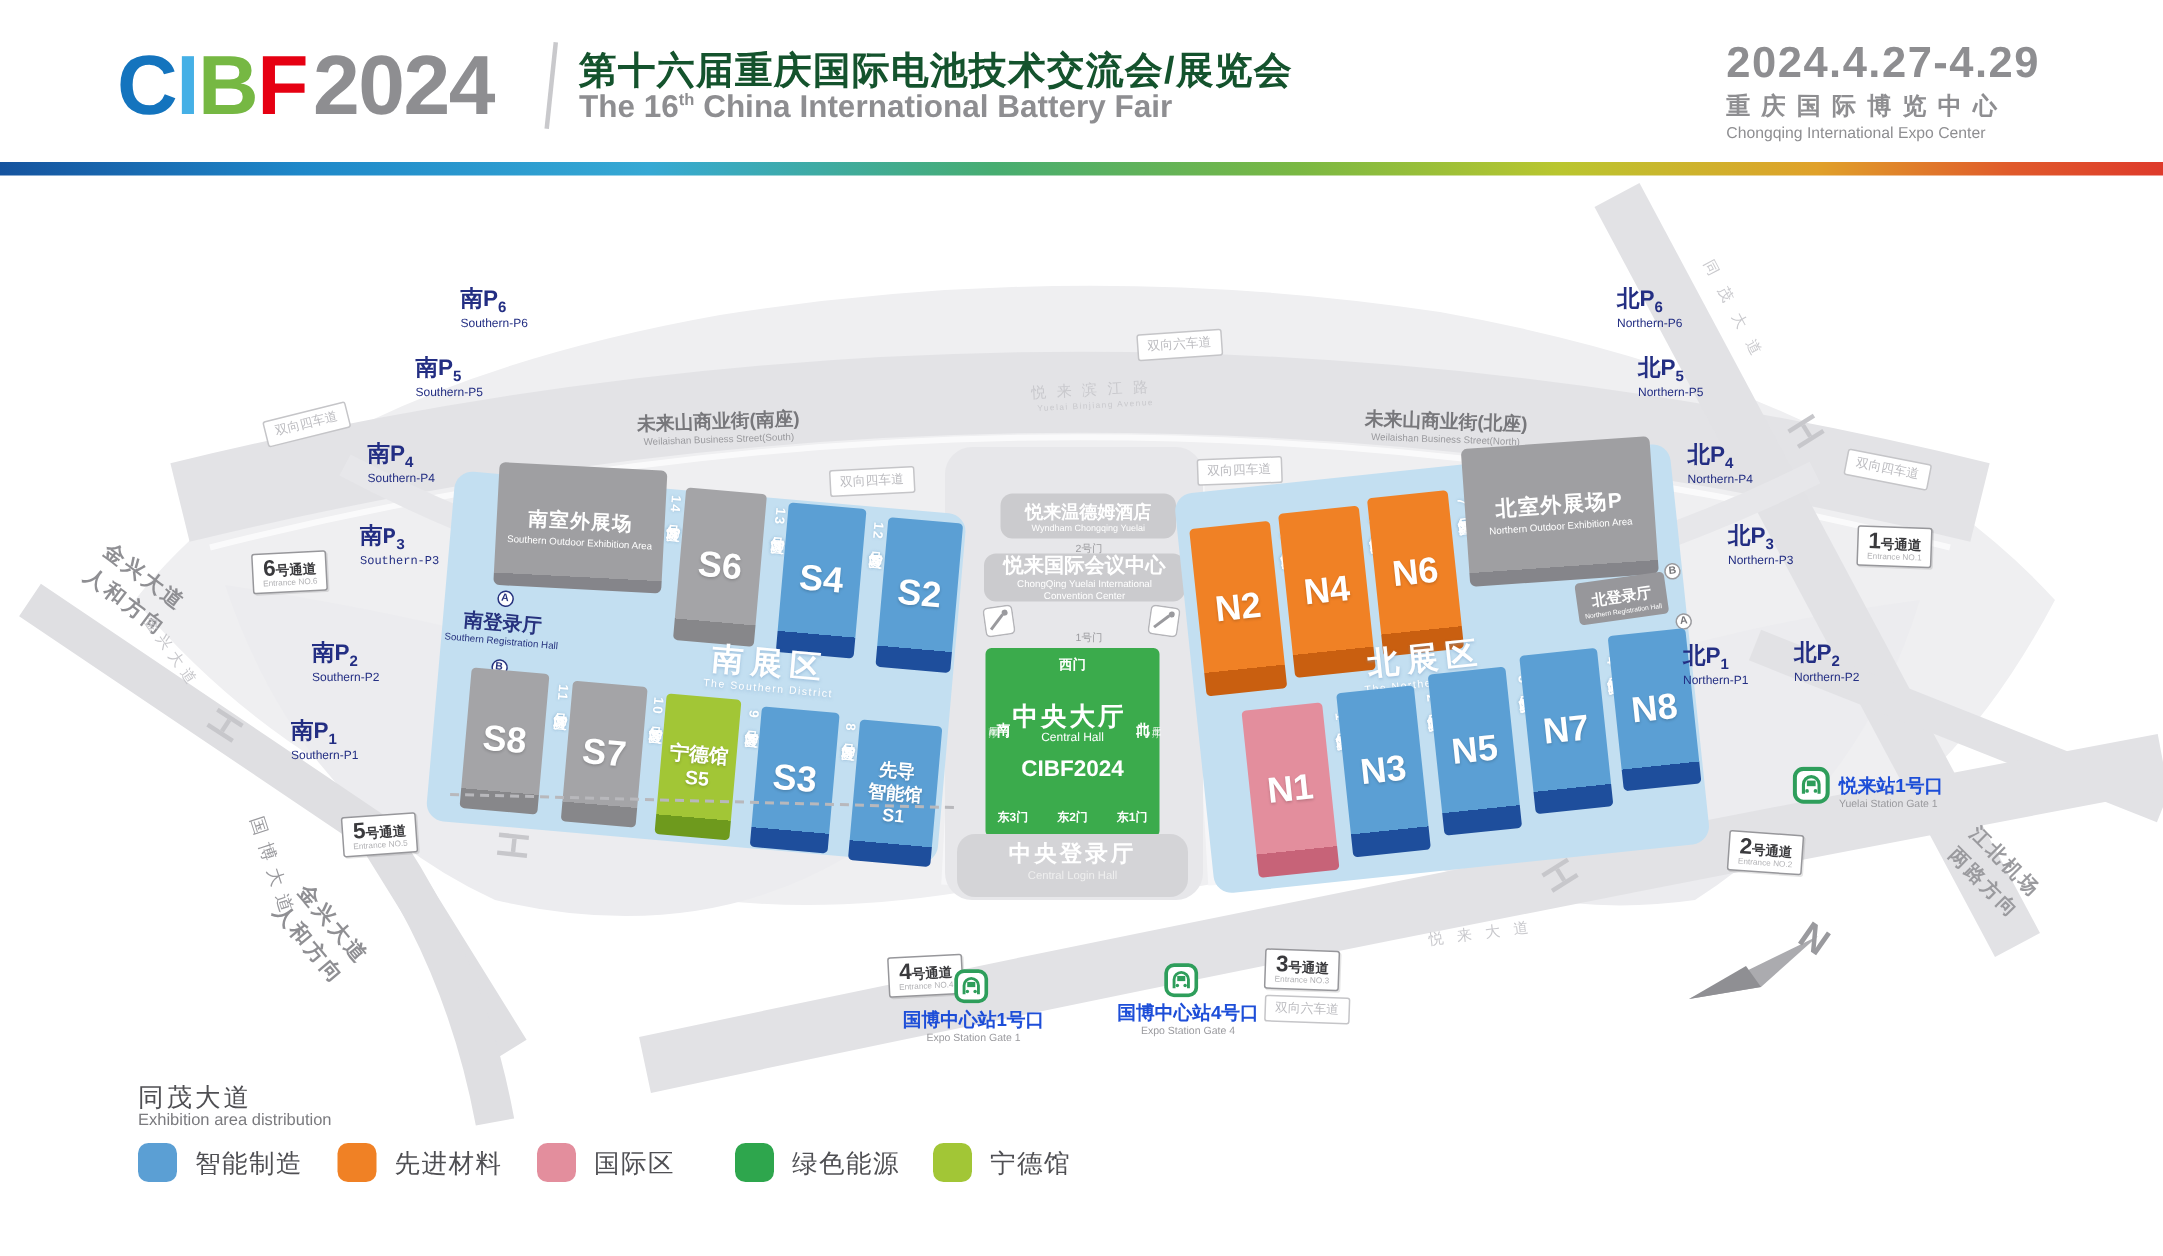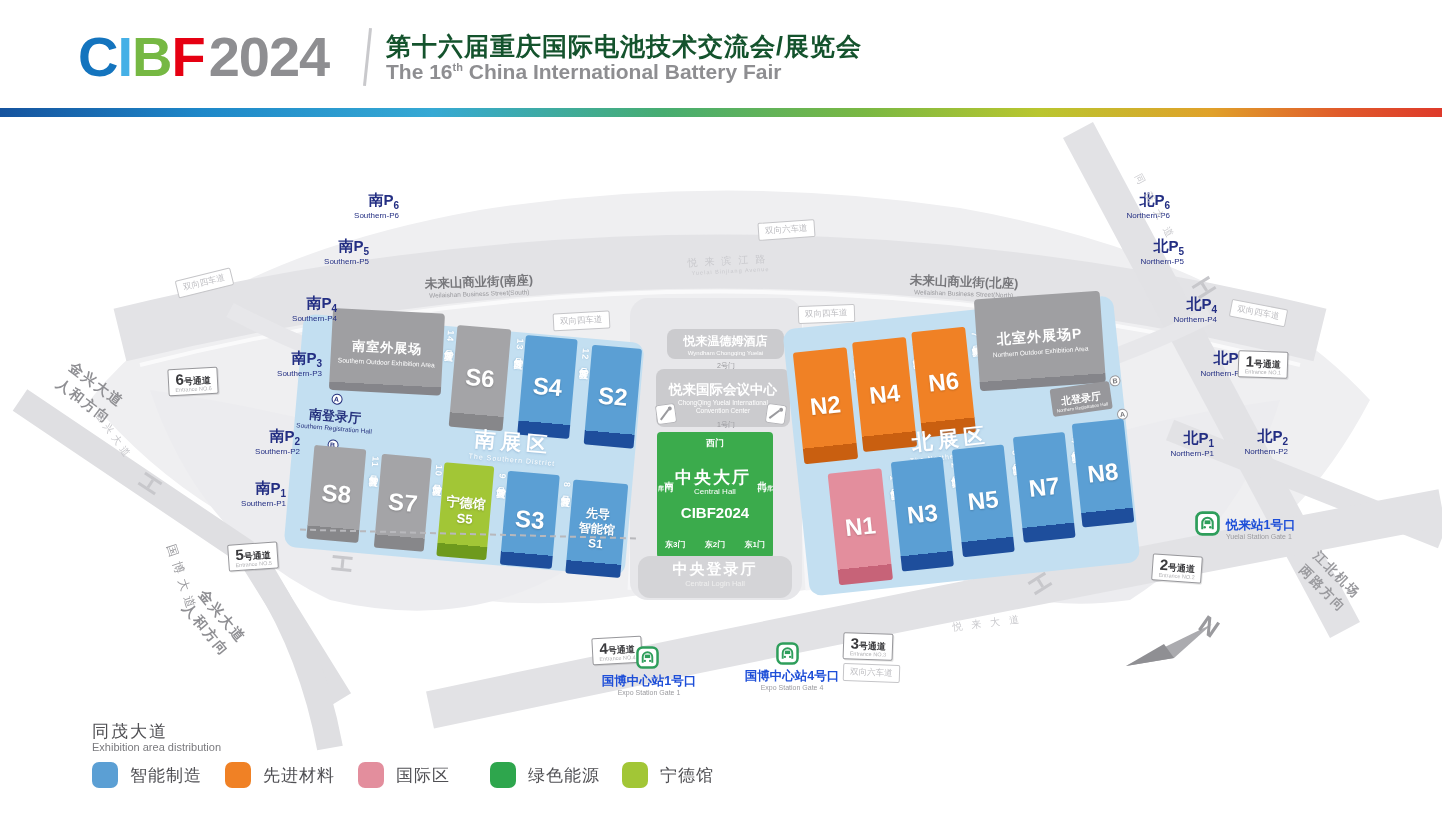--- a/index.html
+++ b/index.html
@@ -20,21 +20,21 @@
   .hdr-dates { font-size:29px; font-weight:800; letter-spacing:1px; }
   .hdr-venue-zh { font-size:16px; font-weight:bold; letter-spacing:7.5px; margin-top:2px; }
   .hdr-venue-en { font-size:10.5px; margin-top:1px; }
   .rainbow { position:absolute; left:0; top:108px; width:1442px; height:9px;
     background:linear-gradient(90deg,#15539e 0%,#1e88c9 14%,#36a9d4 30%,#47ad71 46%,#7ab843 60%,#b9c62f 72%,#e0a12a 84%,#e05a2b 93%,#de3a2b 100%); }
 
   
   .ground { position:absolute; left:0; top:100px; }
 
   
-  .park { position:absolute; width:92px; text-align:right; color:#232E83; line-height:1.05; }
+  .park { position:absolute; width:92px; text-align:left; color:#232E83; line-height:1.05; }
   .park .zh { font-size:15px; font-weight:bold; }
   .park sub { font-size:10px; font-weight:bold; }
   .park .en { display:block; font-size:8px; margin-top:0; }
 
   .street { position:absolute; text-align:center; color:#77777B; line-height:1.15; }
   .street .zh { font-size:12.5px; font-weight:bold; }
   .street .en { display:block; font-size:6.5px; color:#9a9a9e; }
   .street-faint { position:absolute; text-align:center; color:#c9c9cd; }
   .street-faint .zh { font-size:10px; letter-spacing:7px; white-space:nowrap; }
   .street-faint .en { display:block; font-size:5.5px; letter-spacing:1px; }
@@ -132,20 +132,25 @@
 <body>
 
 <div class="screen">
 
   <div class="logo">
     <span class="lc">C</span><span class="li">I</span><span class="lb">B</span><span class="lf">F</span><span class="lyear">2024</span>
   </div>
   <div class="logo-divider"></div>
   <div class="title-zh">第十六届重庆国际电池技术交流会/展览会</div>
   <div class="title-en"><span>The 16</span><sup>th</sup><span> China International Battery Fair</span></div>
+  <div class="hdr-right">
+    <div class="hdr-dates">2024.4.27-4.29</div>
+    <div class="hdr-venue-zh">重庆国际博览中心</div>
+    <div class="hdr-venue-en">Chongqing International Expo Center</div>
+  </div>
   <div class="rainbow"></div>
 
   <svg class="ground" width="1442" height="660" viewBox="0 0 1442 660">
     <path d="M 90,300 Q 200,160 480,110 Q 721,72 960,108 Q 1240,158 1370,300 Q 1280,470 1150,480 Q 1000,450 850,480 Q 760,505 640,495 Q 480,520 360,470 Q 200,430 90,300 Z" fill="#EFEFF1"></path>
     <path d="M 120,235 Q 721,88 1320,235" fill="none" stroke="#E3E3E6" stroke-width="54"></path>
     <path d="M 140,265 Q 721,118 1300,265" fill="none" stroke="#ffffff" stroke-width="4" opacity="0.7"></path>
     <path d="M 150,290 Q 420,330 620,430 Q 500,540 330,500 Q 200,440 150,290 Z" fill="#ECECEF"></path>
     <path d="M 1280,300 Q 1050,330 880,430 Q 990,520 1130,500 Q 1240,430 1280,300 Z" fill="#ECECEF"></path>
     <path d="M 20,300 L 250,455 L 340,600" fill="none" stroke="#DFDFE2" stroke-width="26"></path>
     <path d="M 250,455 Q 310,540 330,648" fill="none" stroke="#DFDFE2" stroke-width="26"></path>
@@ -158,21 +163,21 @@
     <path d="M 1210,215 Q 1040,300 810,330" fill="none" stroke="#E7E7EA" stroke-width="16"></path>
   </svg>
 
   <div class="central-base"></div>
 
   <div class="c-block" style="left:667px; top:329px; width:117px; height:30px;">
     <div style="font-size:12px; font-weight:bold;">悦来温德姆酒店</div>
     <div style="font-size:6px;">Wyndham Chongqing Yuelai</div>
   </div>
   <div class="gate-tiny" style="left:696px; top:361px;">2号门</div>
-  <div class="c-block" style="left:656px; top:369px; width:134px; height:58px;">
+  <div class="c-block" style="left:656px; top:369px; width:134px; height:32px;">
     <div style="font-size:13.5px; font-weight:bold;">悦来国际会议中心</div>
     <div style="font-size:6.5px; padding:0 10px; line-height:1.3;">ChongQing Yuelai International Convention Center</div>
   </div>
   <div class="gate-tiny" style="left:696px; top:420px;">1号门</div>
 
   <div class="esc" style="left:656px; top:404px; transform:rotate(-8deg);">
     <svg width="20" height="20" viewBox="0 0 20 20">
         <rect x="0.5" y="0.5" width="19" height="19" rx="3" fill="#fff" stroke="#b5b5b9"></rect>
         <path d="M4,15 L13,6" stroke="#9a9a9e" stroke-width="2"></path>
         <circle cx="14.5" cy="5" r="2" fill="#9a9a9e"></circle>
@@ -313,21 +318,21 @@
       </div>
     <div class="lane" style="left:276px; top:150px; height:100px;">4号卸货区</div>
     <div class="hall c-blue" style="left:282px; top:136px; width:52px; height:104px;">
         <span class="hid">N8</span>
       </div>
   </div>
 
   <div class="park" style="left:307px; top:192px;"><span class="zh">南P</span><sub>6</sub><span class="en">Southern-P6</span></div>
   <div class="park" style="left:277px; top:238px;"><span class="zh">南P</span><sub>5</sub><span class="en">Southern-P5</span></div>
   <div class="park" style="left:245px; top:295px;"><span class="zh">南P</span><sub>4</sub><span class="en">Southern-P4</span></div>
-  <div class="park" style="left:230px; top:350px;"><span class="zh">南P</span><sub>3</sub><span class="en">Southern-P3</span></div>
+  <div class="park" style="left:240px; top:350px;font-family:Liberation Mono, monospace;"><span class="zh">南P</span><sub>3</sub><span class="en">Southern-P3</span></div>
   <div class="park" style="left:208px; top:428px;"><span class="zh">南P</span><sub>2</sub><span class="en">Southern-P2</span></div>
   <div class="park" style="left:194px; top:480px;"><span class="zh">南P</span><sub>1</sub><span class="en">Southern-P1</span></div>
 
   <div class="park" style="left:1078px; top:192px;"><span class="zh">北P</span><sub>6</sub><span class="en">Northern-P6</span></div>
   <div class="park" style="left:1092px; top:238px;"><span class="zh">北P</span><sub>5</sub><span class="en">Northern-P5</span></div>
   <div class="park" style="left:1125px; top:296px;"><span class="zh">北P</span><sub>4</sub><span class="en">Northern-P4</span></div>
   <div class="park" style="left:1152px; top:350px;"><span class="zh">北P</span><sub>3</sub><span class="en">Northern-P3</span></div>
   <div class="park" style="left:1196px; top:428px;"><span class="zh">北P</span><sub>2</sub><span class="en">Northern-P2</span></div>
   <div class="park" style="left:1122px; top:430px;"><span class="zh">北P</span><sub>1</sub><span class="en">Northern-P1</span></div>
 

